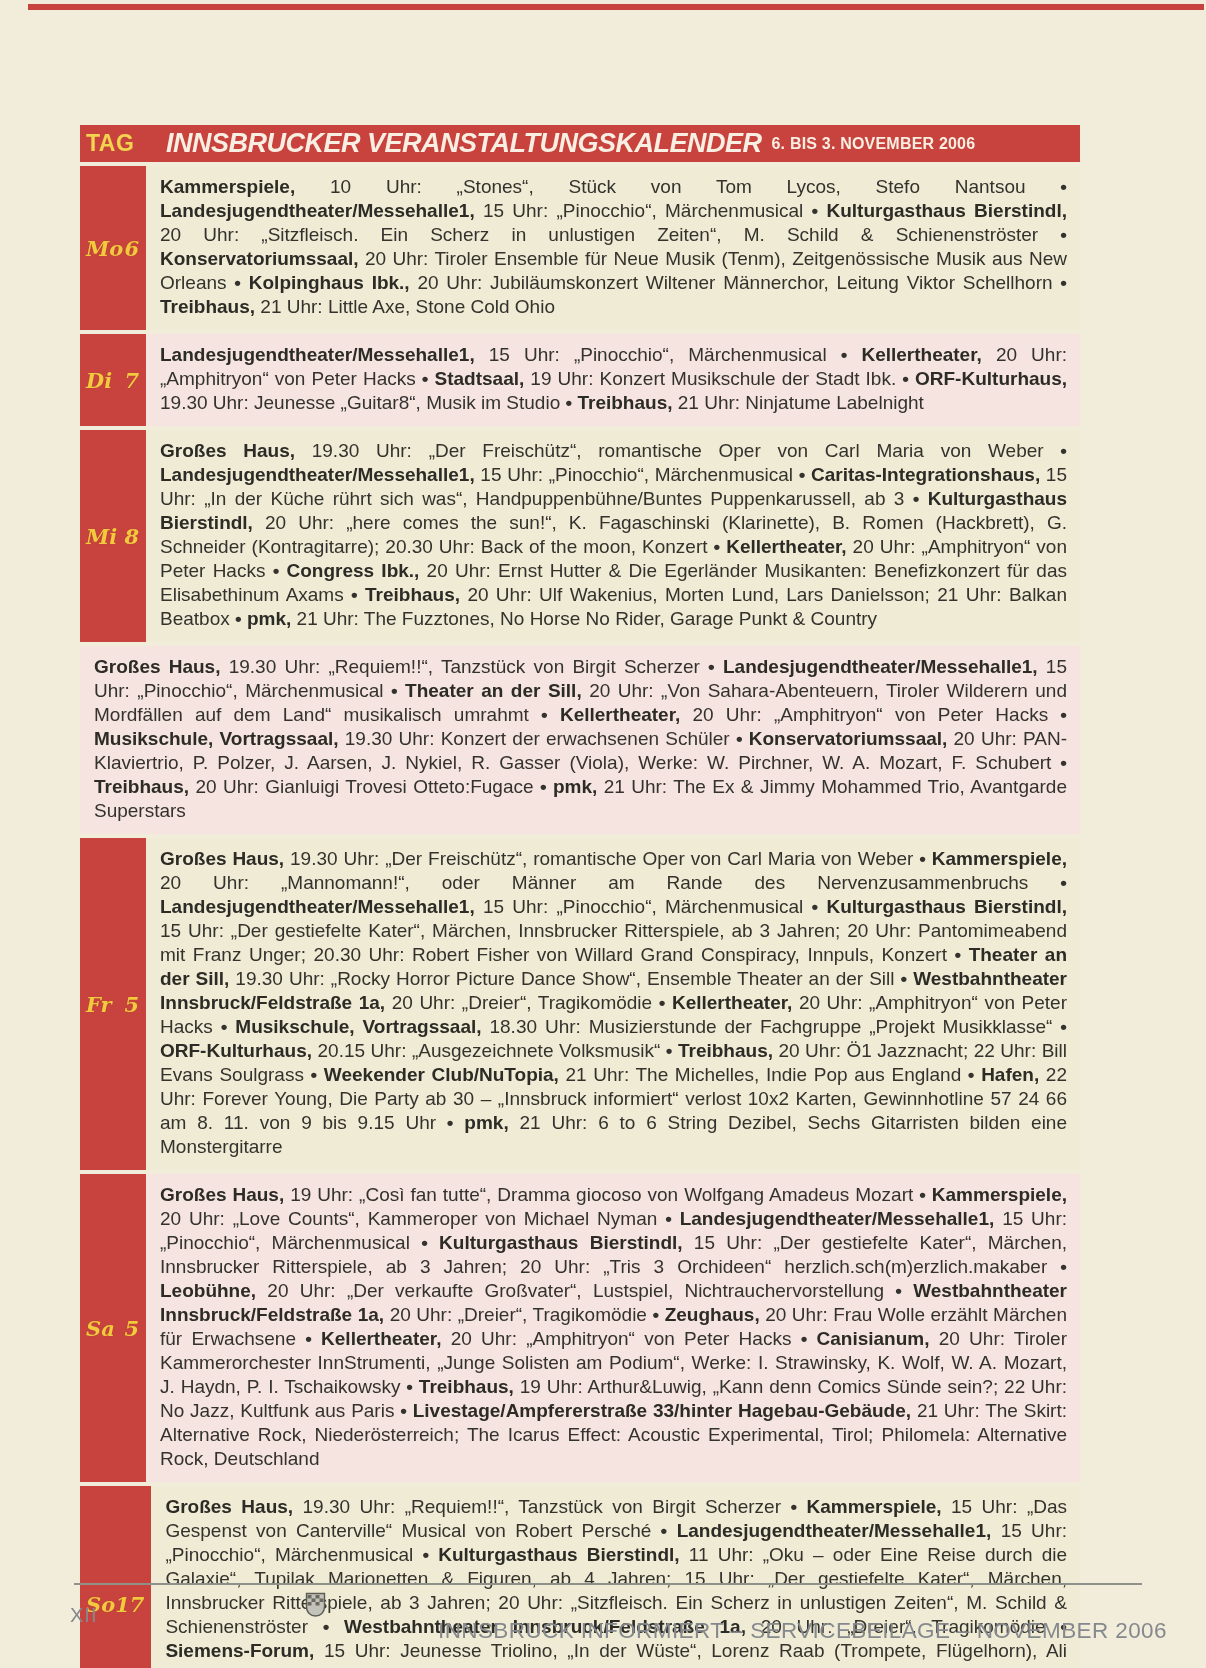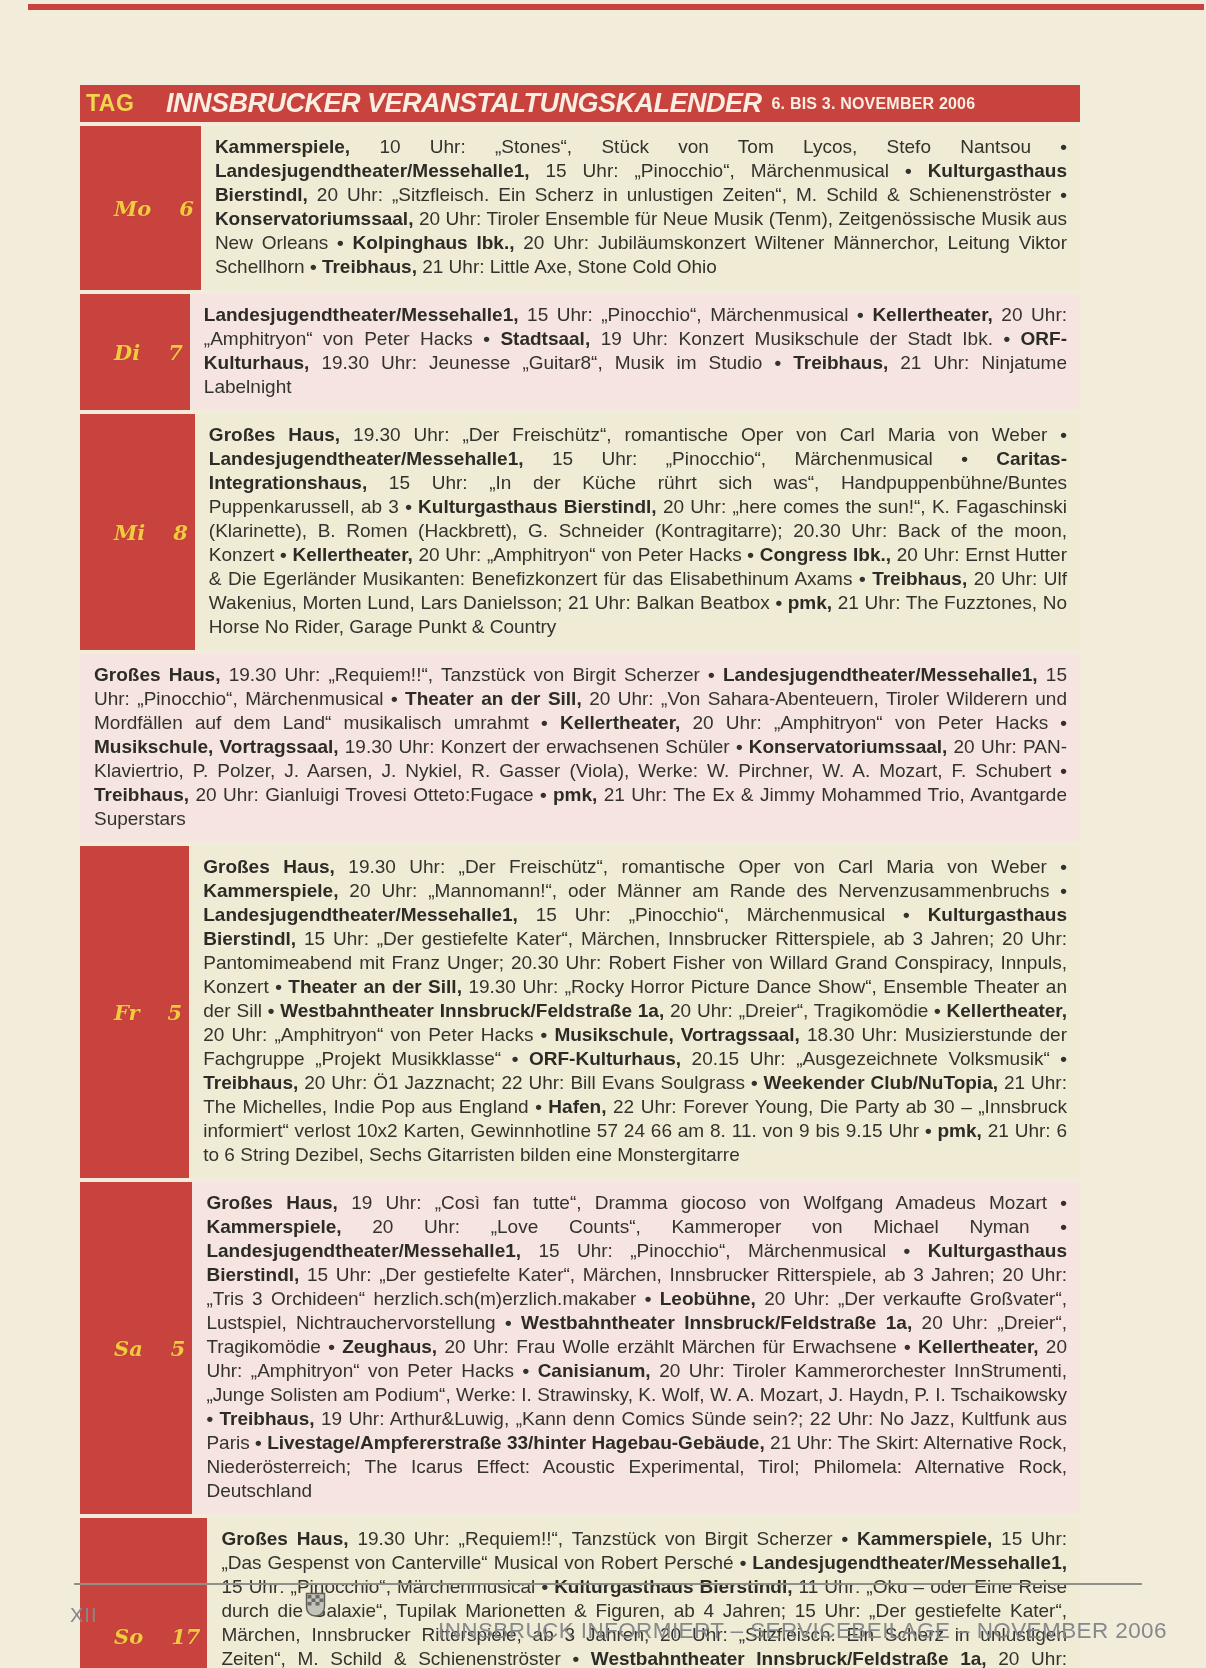--- a/index.html
+++ b/index.html
@@ -10,28 +10,28 @@
     --row-cream:#f0ebd5;
     --row-pink:#f6e4e1;
     --ink:#33322d;
     --footer-ink:#85898d;
   }
   html,body{margin:0;padding:0;}
   body{background:var(--page-bg);font-family:"Liberation Sans",sans-serif;}
   .page{position:relative;width:1206px;height:1668px;background:var(--page-bg);overflow:hidden;}
   .top-rule{position:absolute;top:4px;left:28px;width:1176px;height:6px;background:var(--red);}
   .calendar{position:absolute;left:80px;top:85px;width:1000px;}
-  .cal-header{display:flex;align-items:center;background:var(--red);height:37px;}
+  .cal-header{display:flex;align-items:center;background:var(--red);height:37px;margin-top:40px;}
   .cal-header .tag{width:66px;padding-left:6px;color:var(--tag-yellow);font-size:23px;font-weight:bold;letter-spacing:0.5px;flex:0 0 auto;}
   .cal-header h1{margin:0 0 0 14px;color:#f8efe2;font-size:27px;font-weight:700;letter-spacing:-0.5px;white-space:nowrap;font-style:italic;}
   .cal-header .daterange{color:#f8efe2;font-size:16px;font-weight:600;margin-left:10px;white-space:nowrap;letter-spacing:0.2px;}
   #rows{margin-top:4px;display:flex;flex-direction:column;gap:4px;}
   .row{display:flex;align-items:stretch;}
   .day-cell{flex:0 0 66px;background:var(--red);display:flex;align-items:center;justify-content:space-between;padding:0 7px 0 6px;box-sizing:border-box;}
-  .day-name,.day-num{color:var(--yellow);font-family:"DejaVu Serif",serif;font-style:italic;font-weight:bold;font-size:21px;text-shadow:0 0 1px rgba(120,40,20,.35);margin-left:28px;}
+  .day-name,.day-num{color:var(--yellow);font-family:"DejaVu Serif",serif;font-style:italic;font-weight:bold;font-size:21px;text-shadow:0 0 1px rgba(120,40,20,.35);}
   .content-cell{flex:1;padding:9px 13px 11px 14px;color:var(--ink);font-size:19px;line-height:24px;text-align:justify;hyphens:auto;-webkit-hyphens:auto;}
   .row.cream .content-cell{background:var(--row-cream);}
   .row.pink .content-cell{background:var(--row-pink);}
   .content-cell b{font-weight:bold;color:#2c2b26;}
   .bullet{font-weight:bold;}
   footer{position:absolute;left:0;top:1580px;width:1012px;height:88px;}
   .footer-rule{position:absolute;left:74px;top:3px;width:1068px;height:2px;background:#8f9089;}
   .pageno{position:absolute;left:70px;top:24px;color:var(--footer-ink);font-size:20px;letter-spacing:1px;}
   .crest{position:absolute;left:305px;top:12px;}
   .pub{position:absolute;left:438px;top:18px;color:var(--footer-ink);font-size:22.5px;letter-spacing:0.4px;white-space:nowrap;margin-top:20px;}

